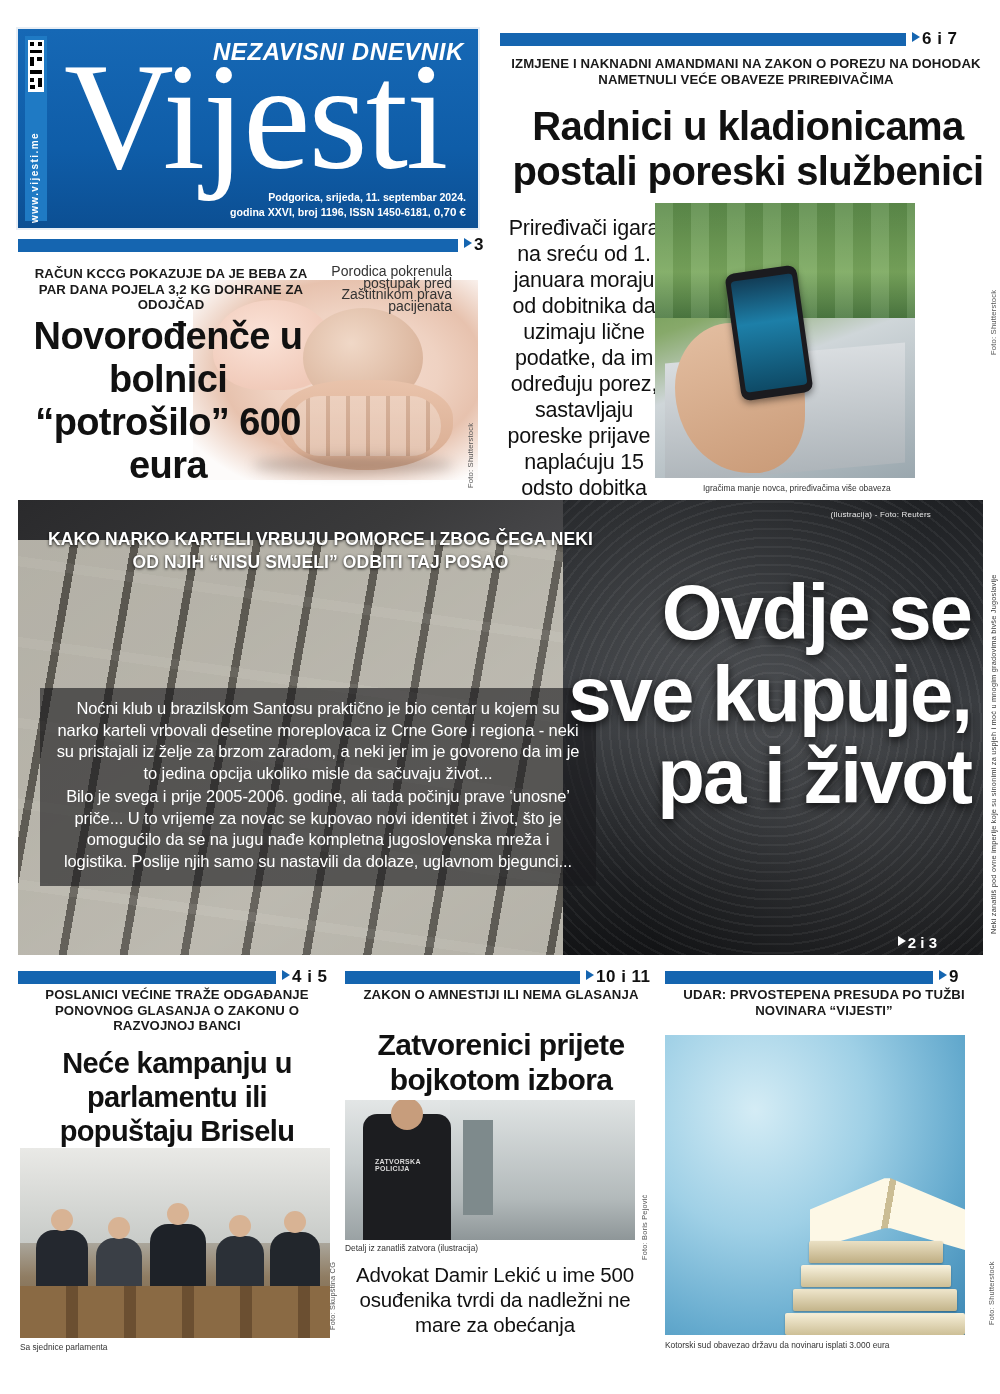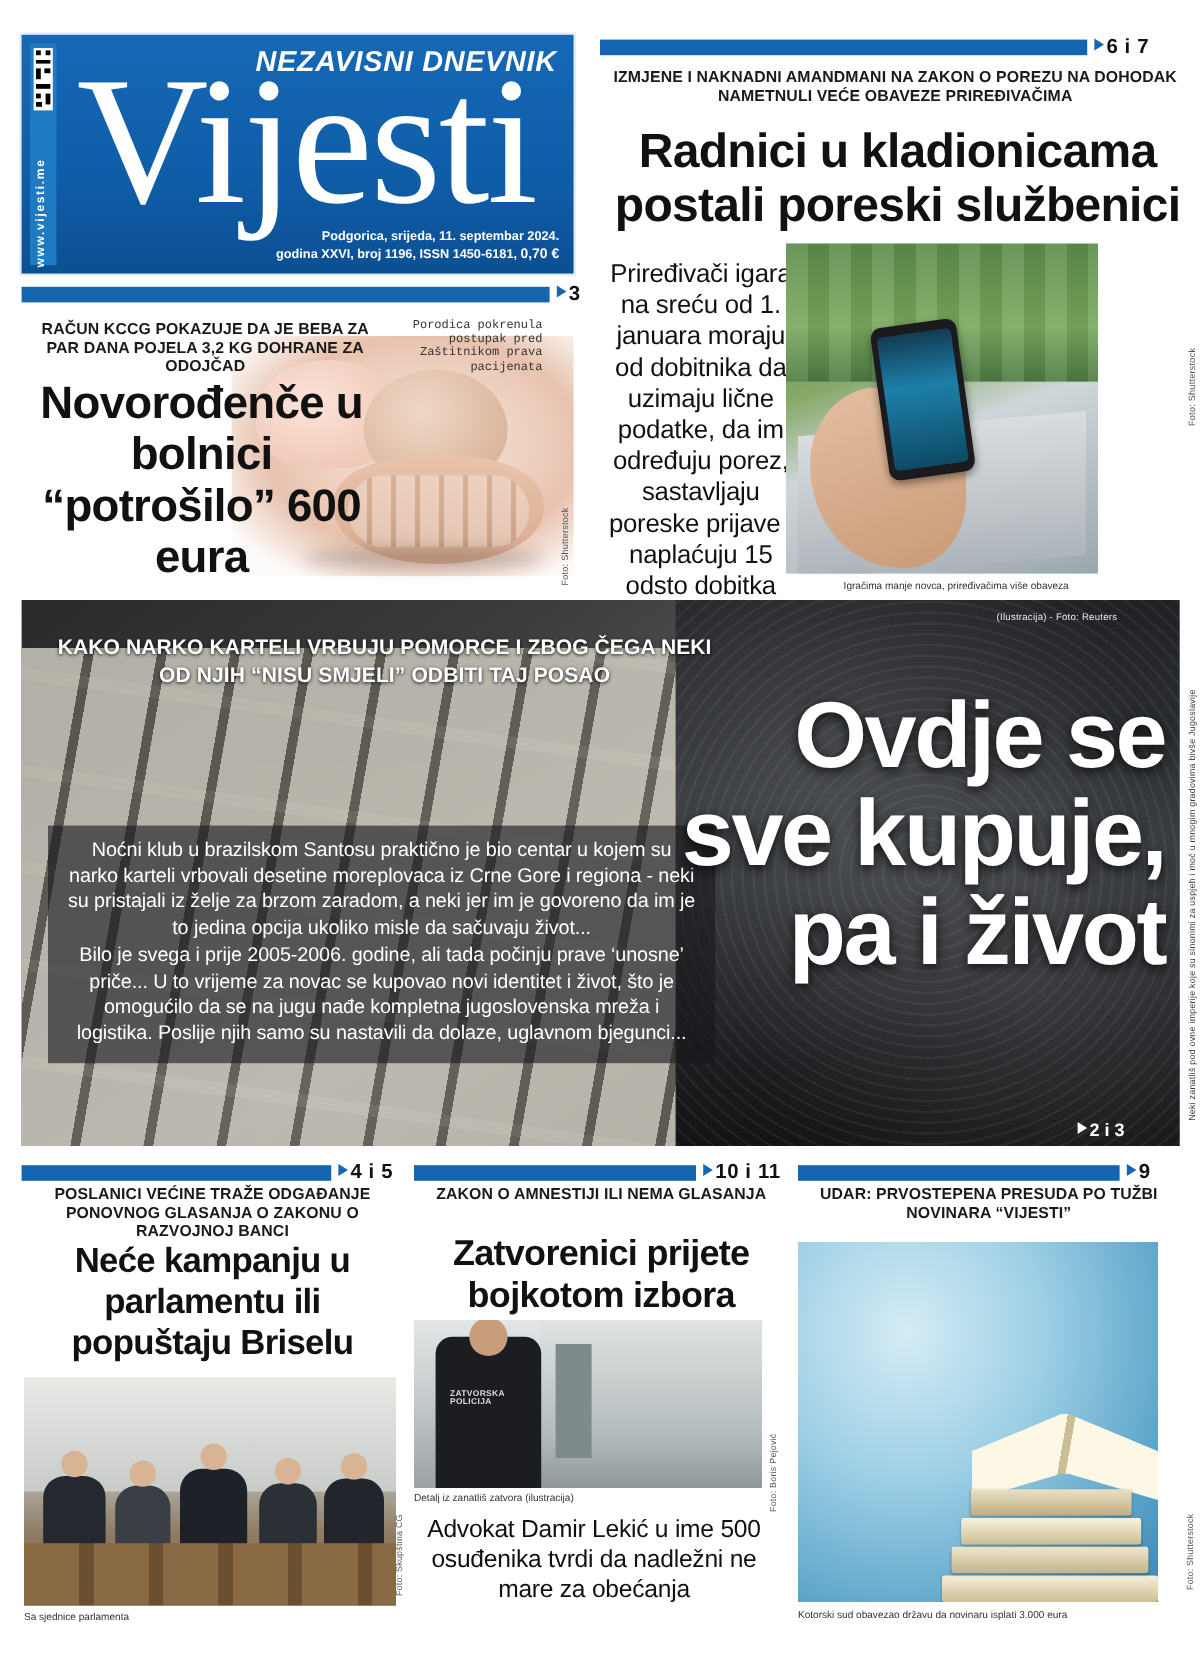--- a/index.html
+++ b/index.html
@@ -32,21 +32,21 @@
     writing-mode:vertical-rl;transform:rotate(180deg);letter-spacing:1.4px;height:125px;left:4px;top:62px;}
   .mh-sub{position:absolute;right:14px;top:9px;font-style:italic;font-weight:bold;font-size:24px;color:#fff;letter-spacing:.6px;}
   .mh-logo{position:absolute;left:46px;top:18px;font-family:"Liberation Serif",serif;font-size:152px;line-height:140px;color:#fff;letter-spacing:-2px;}
   .mh-info{position:absolute;right:12px;bottom:9px;text-align:right;font-size:10.6px;line-height:13.5px;color:#fff;font-weight:600;}
   .mh-info b{font-size:11.6px;}
 
   
   .baby-wrap{position:absolute;left:18px;top:240px;width:460px;height:250px;overflow:hidden;}
   .baby-kicker{position:absolute;left:8px;top:26px;width:290px;}
   .baby-head{position:absolute;left:0px;top:75px;width:300px;text-align:center;font-size:38px;line-height:43px;}
-  .baby-side{position:absolute;right:26px;top:26px;width:150px;text-align:right;font-size:10px;line-height:11.5px;color:#333;font-family:Liberation Mono, monospace;}
+  .baby-side{position:absolute;right:26px;top:26px;width:150px;text-align:right;font-size:14px;line-height:11.5px;color:#333;}
   .baby-photo{position:absolute;left:175px;top:40px;width:290px;height:200px;
      background:radial-gradient(ellipse at 55% 45%,#f6ded2 0%,#efd2c2 38%,#e7c2ae 58%,#fdfbfa 85%);}
   .baby-photo .head{position:absolute;left:110px;top:28px;width:120px;height:100px;border-radius:50%;
      background:radial-gradient(ellipse at 40% 35%,#f0d8c7,#dcb79f 70%,#cfa68e);}
   .baby-photo .body{position:absolute;left:20px;top:20px;width:120px;height:90px;border-radius:50% 50% 40% 40%;
      background:radial-gradient(ellipse at 40% 40%,#fbe3d8,#f0c9b8 75%);}
   .baby-photo .hands{position:absolute;left:85px;top:100px;width:175px;height:90px;border-radius:42% 42% 50% 50%;
      background:linear-gradient(180deg,#e9c3ab,#d8ab90);}
   .baby-photo .hands:after{content:"";position:absolute;left:12px;top:16px;right:12px;height:60px;
      background:repeating-linear-gradient(90deg,rgba(255,255,255,.28) 0 16px,rgba(0,0,0,.07) 16px 20px);border-radius:30px;}
@@ -94,21 +94,21 @@
   .feat-ref{position:absolute;right:46px;bottom:4px;color:#fff;font-weight:bold;font-size:15px;}
   .feat-ref .arrow{border-left-color:#fff;}
   .feat-vcredit{position:absolute;right:2px;top:34px;height:400px;font-size:7.4px;color:#3a3a3a;}
 
   
   .b1{position:absolute;left:18px;top:965px;width:318px;}
   .b2{position:absolute;left:345px;top:965px;width:312px;}
   .b3{position:absolute;left:665px;top:965px;width:318px;}
 
   .b-kicker{margin-top:22px;}
-  .b1-head{text-align:center;font-size:29px;line-height:34px;}
+  .b1-head{margin-top:12px;text-align:center;font-size:29px;line-height:34px;}
   .b1-photo{position:absolute;left:20px;top:1148px;width:310px;height:190px;overflow:hidden;
      background:linear-gradient(180deg,#d8d9d4 0%,#b9bdbb 40%,#8f7c62 68%,#6c5a44 100%);}
   .b1-photo .wall{position:absolute;left:0;top:0;right:0;height:95px;background:linear-gradient(180deg,#e9e9e6,#c8cbc8);}
   .b1-photo .desk{position:absolute;left:0;bottom:0;right:0;height:52px;background:repeating-linear-gradient(90deg,#8a6a44 0 46px,#6b4f31 46px 58px);}
   .b1-photo .p{position:absolute;bottom:48px;border-radius:18px 18px 4px 4px;background:#24282f;}
   .b1-photo .p:after{content:"";position:absolute;left:50%;top:-21px;margin-left:-11px;width:22px;height:22px;border-radius:50%;background:#d8b394;}
   .b1-cap{position:absolute;left:20px;top:1342px;}
   .b1-credit{left:328px;top:1180px;height:150px;font-size:7.4px;}
 
   .b2-head{margin-top:24px;text-align:center;font-size:30px;line-height:35px;}

